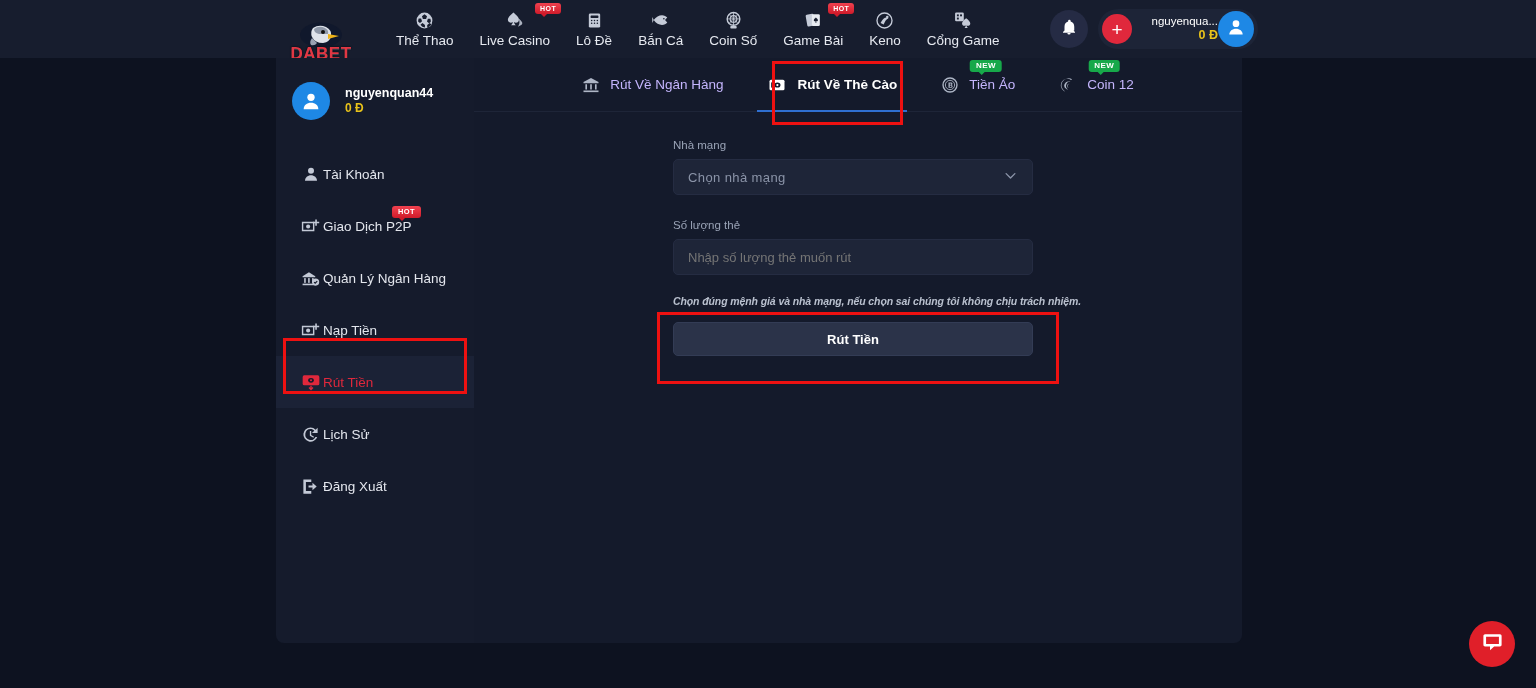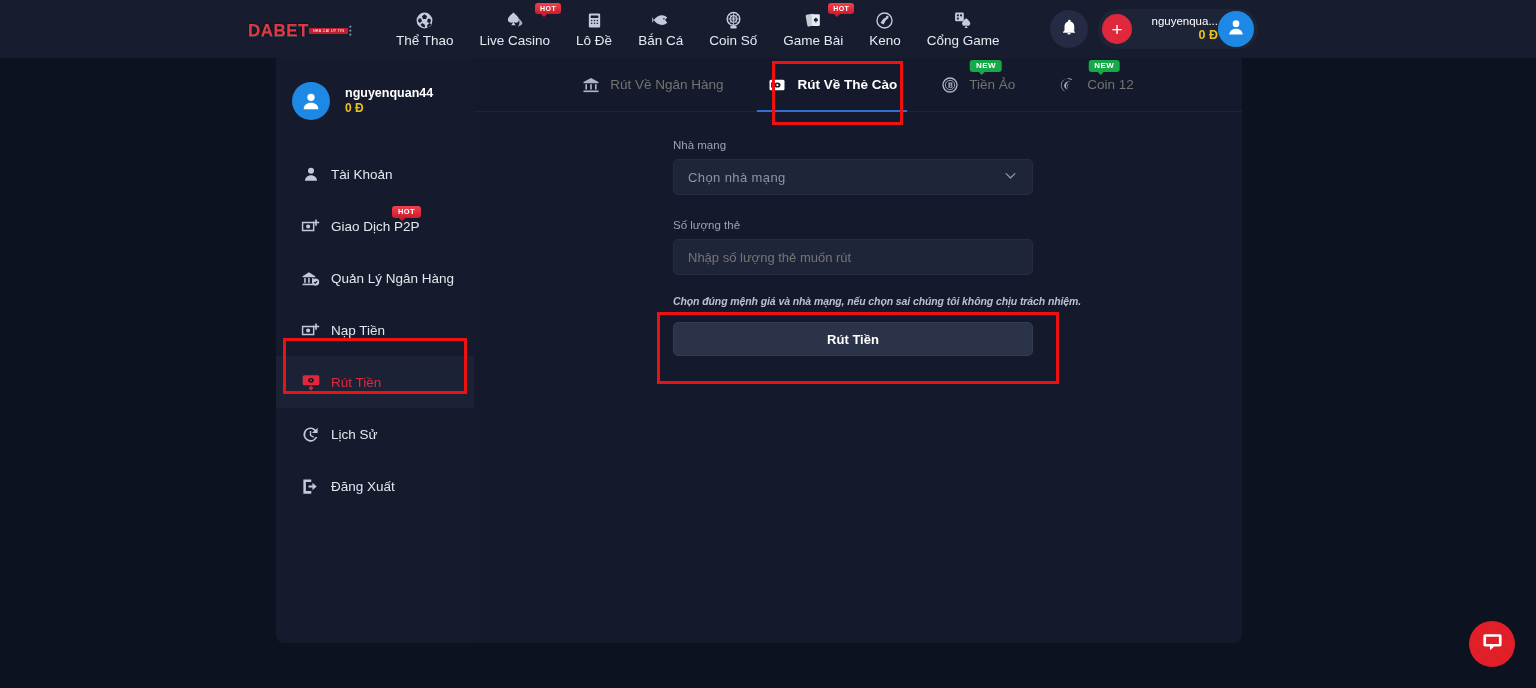--- a/index.html
+++ b/index.html
@@ -11,23 +11,23 @@
   }
 
   
   .header {
     position: absolute; left: 0; top: 0;
     width: 1536px; height: 58px;
     background: #171d2e;
     display: flex; align-items: center;
   }
   .logo {
-    position: absolute; left: 289px; top: 2px;
+    position: absolute; left: 289px; top: 18px;
     width: 64px; height: 56px;
-    display: flex; flex-direction: row;
+    display: flex; flex-direction: column;
     align-items: center; justify-content: flex-end;
   }
   .logo-eagle { width: 44px; height: 26px; display:block; margin-bottom: -3px; }
   .logo-word {
     font-size: 17px; font-weight: 700; letter-spacing: 0.5px;
     color: #e23744;
     text-shadow: 0 1px 0 #fff3, 0 0 2px #000;
     line-height: 1;
     font-family: "Liberation Sans", sans-serif;
   }
@@ -102,21 +102,21 @@
   }
   .side-user { display: flex; align-items: center; padding: 24px 0 0 16px; gap: 15px; }
   .side-avatar { width: 38px; height: 38px; border-radius: 50%; background: #1e88e5; display:flex; align-items:center; justify-content:center; flex:none;}
   .side-uname { font-size: 12.5px; color: #fff; font-weight: 700; line-height: 1.3; }
   .side-ubal { font-size: 12px; color: #e8c21a; font-weight: 700; line-height: 1.3; }
 
   .side-menu { margin-top: 28px; }
   .side-item {
     position: relative;
     height: 52px; display: flex; align-items: center;
-    padding-left: 24px; gap: 10px; cursor: pointer;
+    padding-left: 24px; gap: 2px; cursor: pointer;
   }
   .side-item .si-icon { width: 21px; display: flex; align-items: center; justify-content: center; flex: none; }
   .side-item .si-icon svg { fill: #c3c9d6; }
   .side-label { font-size: 13.5px; color: #e3e6ed; white-space: nowrap; }
   .side-item.active { background: #1b2236; }
   .side-item.active .si-icon svg { fill: #e0283c; }
   .side-item.active .side-label { color: #e0283c; }
   .si-hot {
     position: absolute; left: 116px; top: 6px;
     background: linear-gradient(180deg,#f0414f,#cf1b2a);
@@ -142,21 +142,21 @@
     border-bottom: 1px solid #1e2538;
     position: relative;
   }
   .tab {
     position: relative; height: 54px;
     display: flex; align-items: center; justify-content: center; gap: 10px;
     padding: 0 22px; cursor: pointer;
   }
   .tab .t-icon { display: flex; align-items: center; }
   .tab .t-icon svg { fill: #aeb6c6; }
-  .tab .t-label { font-size: 13.5px; color: #737373; white-space: nowrap; }
+  .tab .t-label { font-size: 13.5px; color: #c4b5fd; white-space: nowrap; }
   .tab.active .t-label { color: #ffffff; font-weight: 700; }
   .tab.active .t-icon svg { fill: #ffffff; }
   .tab.active::after {
     content: ""; position: absolute; left: 12px; right: 12px; bottom: 0;
     height: 2px; background: #2f6fd0;
   }
   .new-badge {
     position: absolute; top: 2px; left: 50%; transform: translateX(-26%);
     background: #17a84a; color: #fff;
     font-size: 8px; font-weight: 700; letter-spacing: .4px;

